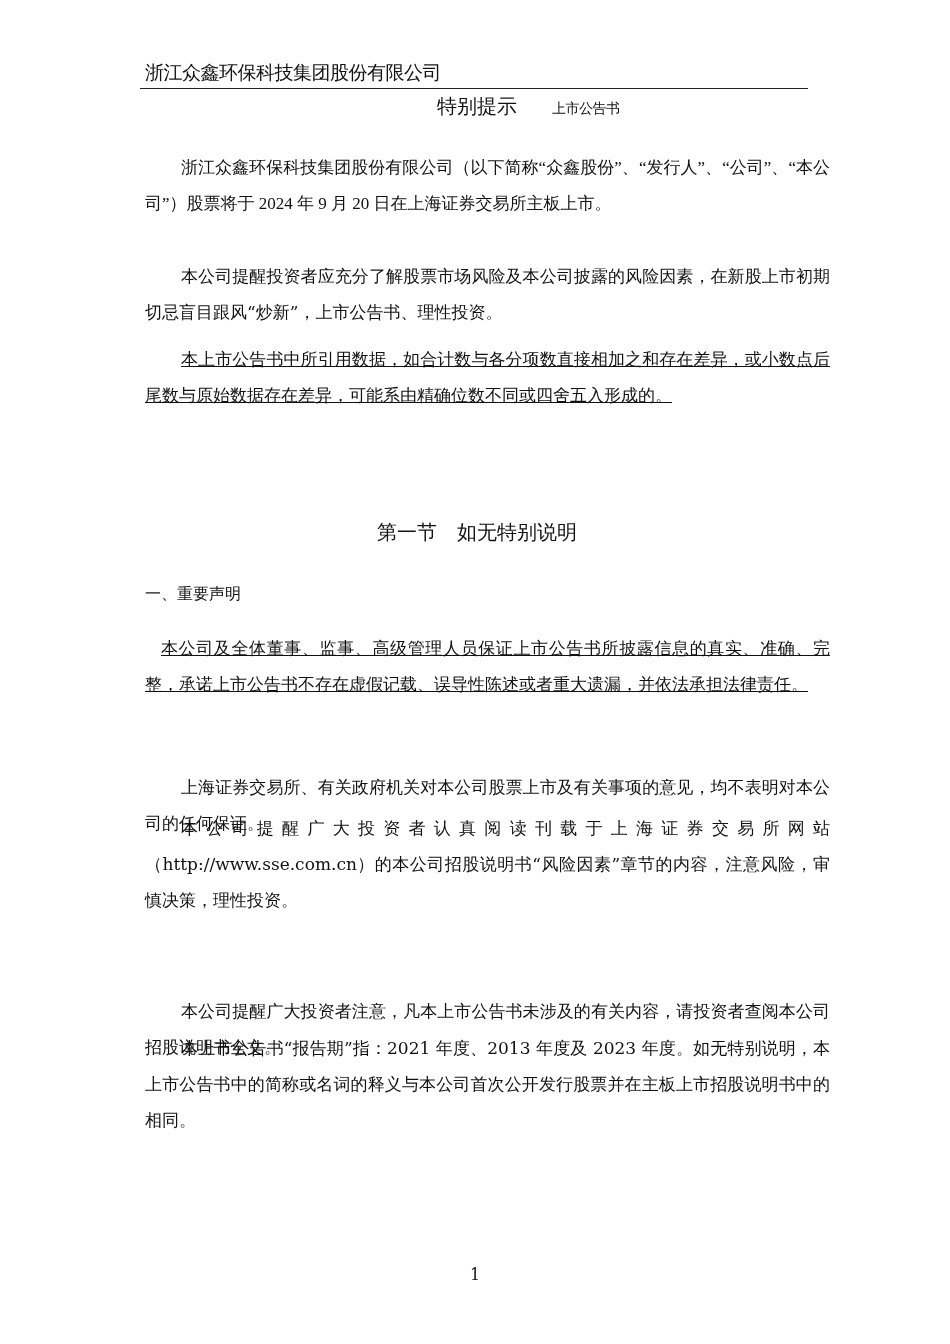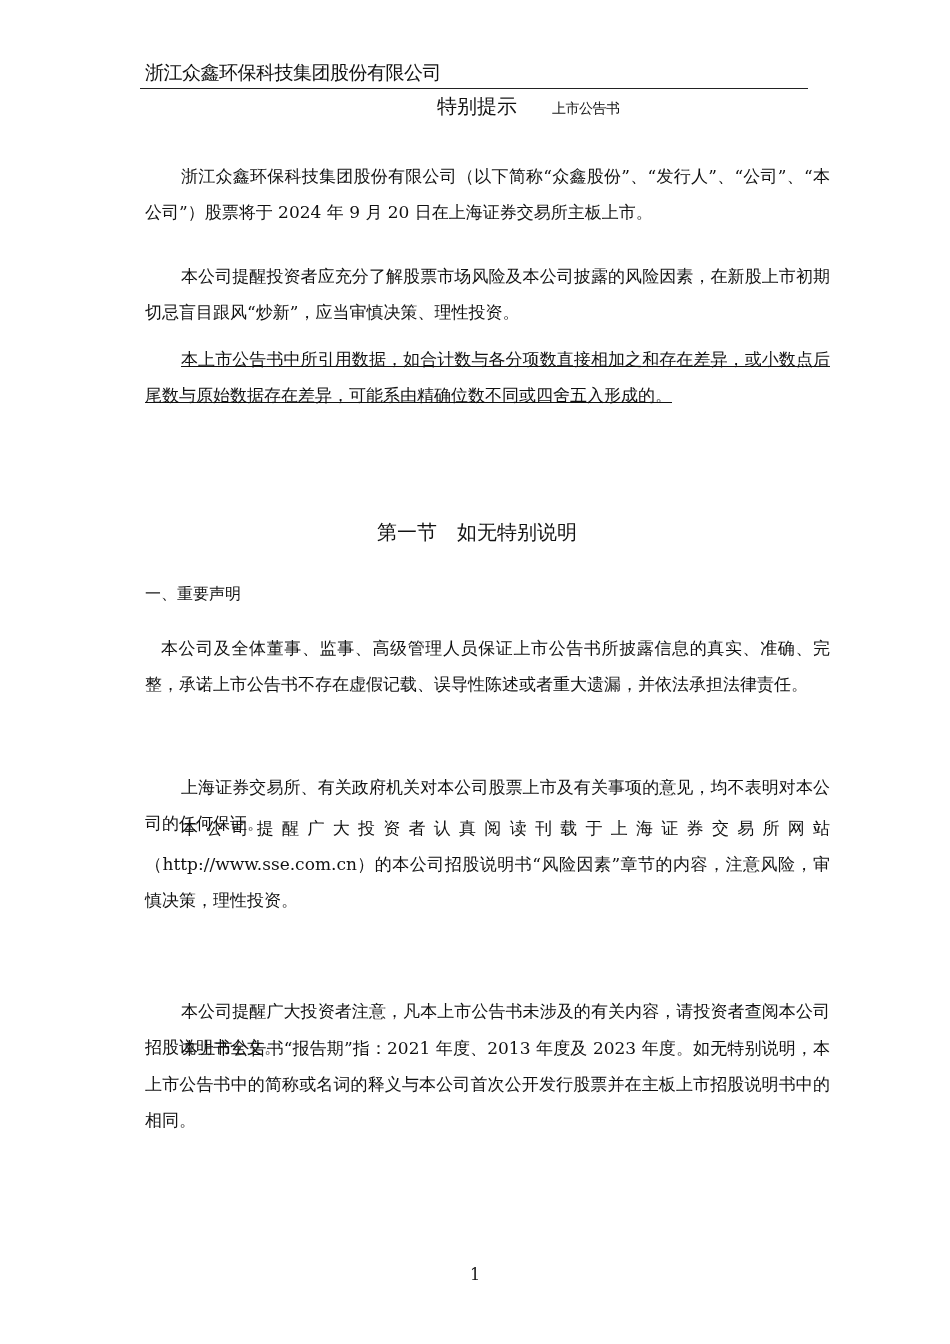--- a/index.html
+++ b/index.html
@@ -3,37 +3,37 @@
 <meta charset="utf-8">
 <style>
   html, body { margin: 0; padding: 0; background: #ffffff; }
   body { width: 950px; height: 1344px; position: relative; overflow: hidden; color: #111; font-family: "DejaVu Serif", "Liberation Serif", serif; }
   .header-left { position: absolute; left: 145px; top: 60px; font-family: "DejaVu Sans", "Liberation Sans", sans-serif; font-size: 19px; letter-spacing: -0.5px; }
   .header-right { position: absolute; left: 552px; top: 60px; font-family: "DejaVu Sans", "Liberation Sans", sans-serif; font-size: 14px; letter-spacing: -0.5px; margin-top: 40px; }
   .header-rule { position: absolute; left: 140px; top: 88px; width: 668px; height: 0; border-top: 1.5px solid #222; }
   .title { position: absolute; left: 2px; width: 950px; text-align: center; font-size: 20px; }
   .para { position: absolute; left: 145px; width: 685px; font-size: 17px; line-height: 36px; text-align: justify; }
   .indent { text-indent: 36px; }
-  .indent-small { text-indent: 16px; }
+  .indent-small { text-indent: 16px; text-decoration: underline; }
   .h2 { position: absolute; left: 145px; font-size: 16px; }
   .page-num { position: absolute; left: 0; width: 950px; text-align: center; top: 1265px; font-size: 16px; }
 </style>
 </head>
 <body>
 
 <div>
   <div class="header-left">浙江众鑫环保科技集团股份有限公司</div>
   <div class="header-right">上市公告书</div>
   <div class="header-rule"></div>
 </div>
 
 <div class="title" style="top:93px;">特别提示</div>
 
-<div class="para indent" style="top:158px;">浙江众鑫环保科技集团股份有限公司（以下简称“众鑫股份”、“发行人”、“公司”、“本公司”）股票将于 2024 年 9 月 20 日在上海证券交易所主板上市。</div>
-<div class="para indent" style="top:258px;">本公司提醒投资者应充分了解股票市场风险及本公司披露的风险因素，在新股上市初期切忌盲目跟风“炒新”，应当审慎决策、理性投资。</div>
+<div class="para indent" style="top:150px;font-family:Liberation Serif, serif;">浙江众鑫环保科技集团股份有限公司（以下简称“众鑫股份”、“发行人”、“公司”、“本公司”）股票将于 2024 年 9 月 20 日在上海证券交易所主板上市。</div>
+<div class="para indent" style="top:258px;">本公司提醒投资者应充分了解股票市场风险及本公司披露的风险因素，在新股上市初期切忌盲目跟风“炒新”，上市公告书、理性投资。</div>
 <div class="para indent" style="top:341px;text-decoration:underline;">本上市公告书中所引用数据，如合计数与各分项数直接相加之和存在差异，或小数点后尾数与原始数据存在差异，可能系由精确位数不同或四舍五入形成的。</div>
 
 <div class="title" style="top:519px;">第一节　如无特别说明</div>
 
 <div class="h2" style="top:584px;">一、重要声明</div>
 
 <div class="para indent-small" style="top:630px;">本公司及全体董事、监事、高级管理人员保证上市公告书所披露信息的真实、准确、完整，承诺上市公告书不存在虚假记载、误导性陈述或者重大遗漏，并依法承担法律责任。</div>
 <div class="para indent" style="top:769px;">上海证券交易所、有关政府机关对本公司股票上市及有关事项的意见，均不表明对本公司的任何保证。</div>
 <div class="para indent" style="top:810px;">本公司提醒广大投资者认真阅读刊载于上海证券交易所网站（http://www.sse.com.cn）的本公司招股说明书“风险因素”章节的内容，注意风险，审慎决策，理性投资。</div>
 <div class="para indent" style="top:946px;margin-top:47px;">本公司提醒广大投资者注意，凡本上市公告书未涉及的有关内容，请投资者查阅本公司招股说明书全文。</div>

